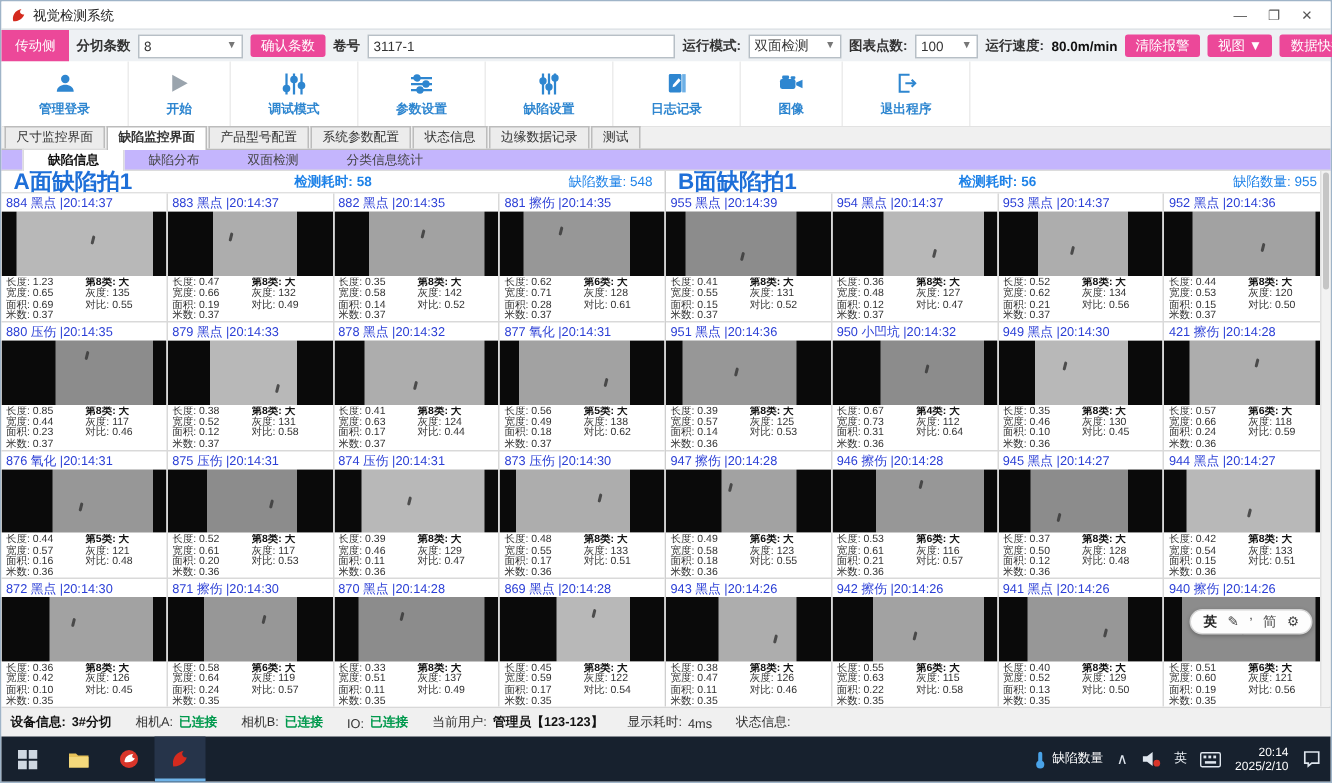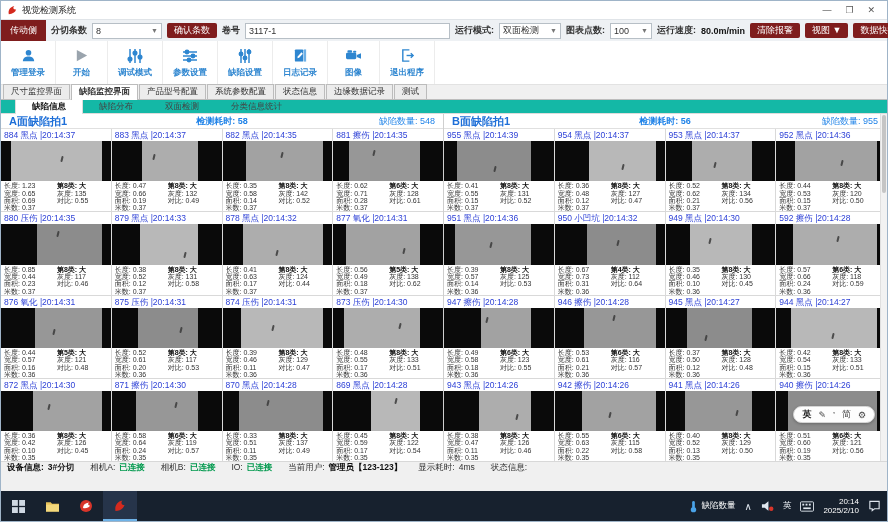--- a/index.html
+++ b/index.html
@@ -10,52 +10,52 @@
 
   
   .titlebar { height:18px; background:#fff; display:flex; align-items:center; padding:0 4px; flex:none; }
   .logo { width:11px; height:11px; margin:0 4px 0 2px; flex:none; }
   .title { font-size:9px; color:#222; }
   .win-controls { margin-left:auto; display:flex; gap:14px; padding-right:8px; color:#555; font-size:9px; }
   .win-controls span { cursor:default; }
 
   
   .toolbar { height:22px; background:#eef1f4; border-top:1px solid #e0e4e8; display:flex; align-items:center; gap:5px; padding:0 0 0 0; flex:none; font-size:9px; }
-  .btn-blue { background:#7f1d1d; color:#fff; border:none; border-radius:2px; font-size:9px; padding:3px 7px; line-height:1; cursor:pointer; flex:none; font-family:inherit; }
+  .btn-blue { background:#ec4899; color:#fff; border:none; border-radius:2px; font-size:9px; padding:3px 7px; line-height:1; cursor:pointer; flex:none; font-family:inherit; }
   .btn-side { border-radius:0; align-self:stretch; padding:0 9px; }
   .tb-label { color:#333; flex:none; font-weight:bold; }
   .combo, .tb-input { background:#fff; border:1px solid #b7bfc6; height:16px; font-size:9px; color:#333; display:flex; align-items:center; padding:0 3px; flex:none; }
   .combo { justify-content:space-between; }
   .combo .arrow { color:#777; font-size:7px; margin-left:4px; }
   .speed-value { font-weight:bold; color:#111; }
   .spacer { flex:1; }
 
   
   .actionbar { height:44px; background:#fff; border-bottom:1px solid #e2e2e2; display:flex; align-items:stretch; flex:none; }
-  .action { display:flex; flex-direction:column; align-items:center; justify-content:center; gap:2px; padding:2px 10px; border-right:1px solid #ececec; cursor:pointer; min-width:52px;text-align:right; }
+  .action { display:flex; flex-direction:column; align-items:center; justify-content:center; gap:2px; padding:2px 25px; border-right:1px solid #ececec; cursor:pointer; min-width:52px;text-align:right; }
   .action .ic { height:18px; display:flex; align-items:center; justify-content:center; }
   .action .lbl { font-size:8.5px; color:#2e86d0; font-weight:bold; white-space:nowrap; }
   .action.gray .lbl { color:#2e86d0; }
 
   
   .tabs { height:15px; background:#f0f0f0; display:flex; align-items:flex-end; padding-left:2px; flex:none; border-bottom:1px solid #bcbcbc; }
   .tab { font-size:8.5px; color:#333; padding:1px 7px 1px; border:1px solid #bcbcbc; border-bottom:none; background:#ececec; margin-right:1px; cursor:pointer; white-space:nowrap; }
   .tab.active { background:#fff; font-weight:bold; position:relative; top:1px; padding-bottom:2px; }
 
   
-  .subtabs { height:14px; background:#14b8a6; display:flex; align-items:center; padding-left:14px; gap:0; flex:none; border-bottom:1px solid #dcdcdc; }
+  .subtabs { height:14px; background:#c4b5fd; display:flex; align-items:center; padding-left:14px; gap:0; flex:none; border-bottom:1px solid #dcdcdc; }
   .subtab { font-size:8.5px; color:#444; padding:1px 16px; cursor:pointer; white-space:nowrap; }
   .subtab.active { font-weight:bold; color:#111; background:#fff; border:1px solid #dcdcdc; border-bottom:1px solid #fff; }
 
   
   .content { flex:1; display:flex; position:relative; background:#fff; min-height:0; }
   .panel { width:50%; display:flex; flex-direction:column; border-right:1px solid #cfcfcf; min-width:0; }
   .panel:last-child { border-right:none; }
   .panel-head { height:15px; flex:none; display:flex; align-items:center; padding:0 8px; border-bottom:1px solid #e0e0e0; }
-  .panel-title { color:#1e6fd8; font-weight:bold; font-size:11px; flex:1; }
+  .panel-title { color:#1e6fd8; font-weight:bold; font-size:15px; flex:1; }
   .panel-mid { color:#1e82e8; font-size:9px; flex:1; text-align:center;font-weight:bold; }
   .panel-count { color:#1e82e8; font-size:9px; flex:1; text-align:right; }
   .grid { flex:1; display:grid; grid-template-columns:repeat(4,1fr); grid-template-rows:repeat(4,1fr); gap:1px; background:#d9d9d9; min-height:0; }
   .card { background:#fff; display:flex; flex-direction:column; min-height:0; min-width:0; overflow:hidden; cursor:pointer; }
   .card-head { height:12px; flex:none; font-size:8.5px; color:#2b3fd6; padding:1px 3px 0; white-space:nowrap; overflow:hidden; }
   .card-img { flex:1; position:relative; overflow:hidden; min-height:0; }
   .card-img .blk { position:absolute; top:0; bottom:0; background:#0a0a0a; }
   .card-img .blk.l { left:0; } .card-img .blk.r { right:0; }
   .card-img .speck { position:absolute; width:2px; height:6px; background:#3a3a3a; transform:rotate(14deg); border-radius:1px; opacity:.85; }
   .card-info { height:30px; flex:none; display:flex; font-size:7px; line-height:7.4px; color:#333; padding:1px 3px 0; gap:2px; }
@@ -63,21 +63,21 @@
   .card-info .cls { font-weight:bold; color:#111; }
 
   .vscroll { position:absolute; right:0; top:0; bottom:0; width:7px; background:#f2f2f2; border-left:1px solid #e0e0e0; }
   .vscroll .thumb { position:absolute; top:1px; left:1px; right:1px; height:78px; background:#c5c5c5; border-radius:3px; }
 
   
   .ime { position:absolute; right:12px; top:292px; height:17px; background:#fdfdfd; border:1px solid #d5d5d5; border-radius:9px; box-shadow:0 1px 3px rgba(0,0,0,.25); display:flex; align-items:center; gap:7px; padding:0 8px; font-size:9px; color:#444; z-index:5; }
   .ime .en { font-weight:bold; color:#222; }
 
   
-  .statusbar { height:30px; flex:none; background:#f0f0f0; border-top:1px solid #d8d8d8; display:flex; align-items:flex-start; font-size:8.5px; color:#333; padding:0 6px; gap:4px; white-space:nowrap; }
+  .statusbar { height:20px; flex:none; background:#f0f0f0; border-top:1px solid #d8d8d8; display:flex; align-items:center; font-size:8.5px; color:#333; padding:0 6px; gap:4px; white-space:nowrap; }
   .statusbar b { color:#111; }
   .ok { color:#00994d; font-weight:bold; }
   .sb-sep { width:8px; }
 
   
   .taskbar { height:30px; flex:none; background:#17212e; display:flex; align-items:center; color:#e8edf2; }
   .tb-icon { width:34px; height:30px; display:flex; align-items:center; justify-content:center; cursor:pointer; flex:none; }
   .tb-icon.active { background:#26344a; box-shadow:inset 0 -2px 0 #6fb3e8; }
   .tray { margin-left:auto; display:flex; align-items:center; gap:9px; padding-right:6px; font-size:8.5px; }
   .tray .weather { display:flex; align-items:center; gap:4px; color:#fff; }
@@ -734,21 +734,21 @@
                 <div>米数: 0.36</div>
         </div>
         <div class="col">
           <div class="cls">第8类: 大</div>
                 <div>灰度: 130</div>
                 <div>对比: 0.45</div>
         </div>
       </div>
     </div>
     <div class="card">
-      <div class="card-head">592 擦伤 |20:14:28</div>
+      <div class="card-head">421 擦伤 |20:14:28</div>
       <div class="card-img" style="background:rgb(173,173,173)">
         <div class="blk l" style="width:15%"></div>
         <div class="blk r" style="width:8%"></div>
         <div class="speck" style="left:55%;top:28%"></div>
       </div>
       <div class="card-info">
         <div class="col">
           <div>长度: 0.57</div>
                 <div>宽度: 0.66</div>
           <div>面积: 0.24</div>

